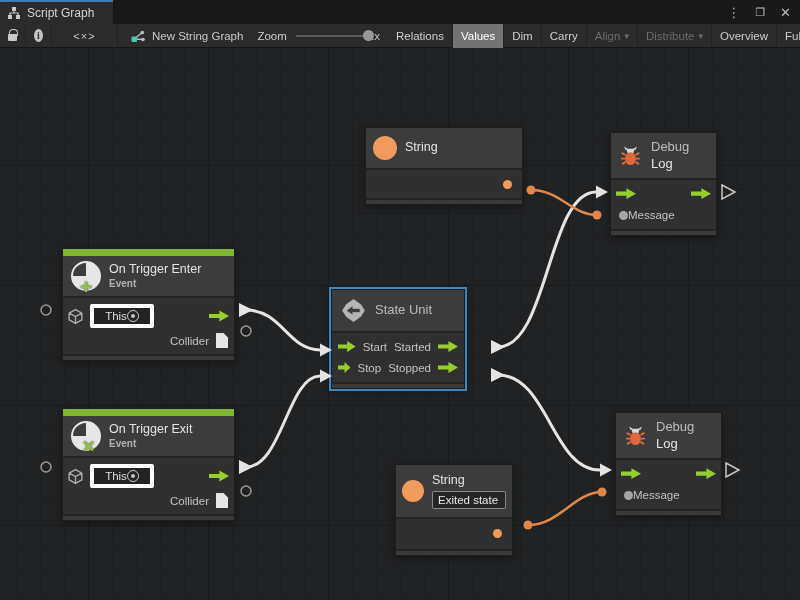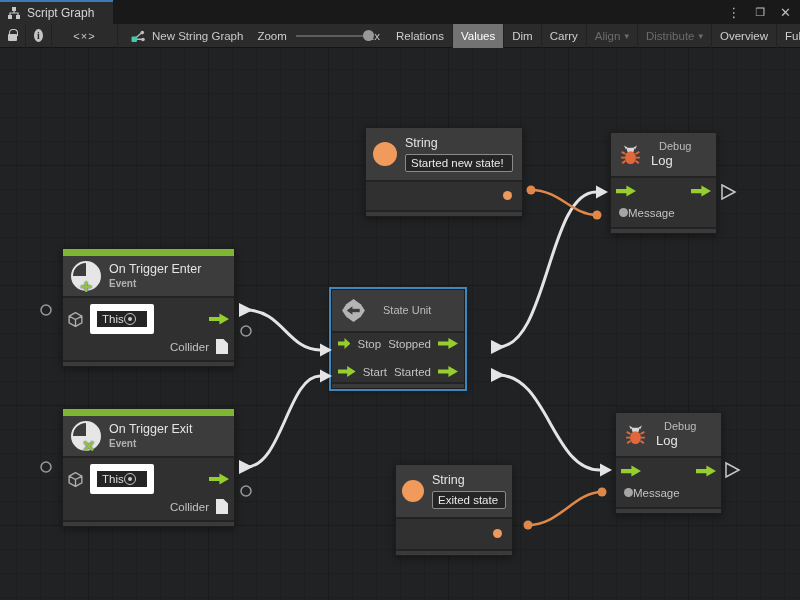--- a/index.html
+++ b/index.html
@@ -52,41 +52,41 @@
 
   .wires { position:absolute; inset:0; z-index:3; pointer-events:none; }
 
   
   .node { position:absolute; z-index:2; background:#303031; border:1px solid #1d1d1d;
           box-shadow:0 2px 7px rgba(0,0,0,.4); color:#c8c8c8; }
   .node.selected { box-shadow:0 0 0 2px #3d87be, 0 2px 7px rgba(0,0,0,.4); }
   .n-header { background:#3c3c3d; display:flex; align-items:center; gap:8px;
               padding:5px 8px; border-bottom:2px solid #232324; }
   .n-title { font-size:12.5px; color:#e4e4e4; line-height:1.25; }
-  .n-kind  { font-size:11px; color:#bcbcbc; line-height:1.3;margin-left:8px; }
+  .n-kind  { font-size:13px; color:#bcbcbc; line-height:1.3; }
   .n-sub   { font-size:10px; color:#b2b2b2; line-height:1.3;font-weight:bold; }
   .n-footer { height:6px; background:#3a3a3b; border-top:2px solid #232324; }
 
   .garrow { width:20px; height:13px; background:#95ce2e;
             clip-path:polygon(0 34%, 52% 34%, 52% 8%, 100% 50%, 52% 92%, 52% 66%, 0 66%); }
   .odot { width:9px; height:9px; border-radius:50%; background:#ed9a5c; }
   .gdot { width:9px; height:9px; border-radius:50%; background:#a5a5a5; }
   .port-label { font-size:11.5px; color:#c2c2c2; }
 
   
   .accent { height:7px; background:#7fb631; }
   .event-icon { width:30px; height:30px; border-radius:50%; border:2px solid #e6e6e6; flex:none;
                 background:conic-gradient(from -90deg, rgba(0,0,0,0) 0 25%, #e6e6e6 0);
                 position:relative; }
   .event-badge { position:absolute; bottom:-8px; left:7px; font-size:21px; font-weight:bold;
                  color:#8cc63f; line-height:1; text-shadow:0 0 2px #303031; }
   .t-row1 { display:flex; align-items:center; gap:6px; padding:6px 5px 2px 4px; }
   .t-row2 { display:flex; align-items:center; justify-content:flex-end; gap:7px; padding:3px 6px 6px; }
-  .this-field { display:flex; align-items:center; justify-content:flex-start;
-                width:64px; background:#232323; border:7px solid #ffffff; border-radius:2px;
+  .this-field { display:flex; align-items:center; justify-content:center;
+                width:64px; background:#232323; border:4px solid #ffffff; border-radius:2px;
                 padding:2px 5px; font-size:11.5px; color:#dedede; }
   .target { width:12px; height:12px; border:1.5px solid #c4c4c4; border-radius:50%; position:relative; flex:none; }
   .target::after { content:""; position:absolute; inset:3px; background:#c4c4c4; border-radius:50%; }
   .file-ic { width:12px; height:15px; background:#e6e6e6;
              clip-path:polygon(0 0, 62% 0, 100% 30%, 100% 100%, 0 100%); }
 
   
   .su-row { display:flex; align-items:center; gap:7px; padding:4px 6px; }
   .su-right { margin-left:auto; display:flex; align-items:center; gap:7px; }
   .su-title { font-size:13px; color:#e6e6e6; word-spacing:5px; }
@@ -267,45 +267,44 @@
     <div class="n-header" style="padding:7px 8px;">
       <svg width="27" height="27" viewBox="0 0 26 26">
         <polygon points="13,2 20,7 24,13 20,19 13,24 6,19 2,13 6,7" fill="#b4b4b4"></polygon>
         <rect x="11" y="11.4" width="8" height="3.2" fill="#3c3c3d"></rect>
         <polygon points="6.5,13 12,9 12,17" fill="#3c3c3d"></polygon>
       </svg>
       <div>
         <div class="n-kind">State Unit</div>
       </div>
     </div>
+    <div class="su-row" style="padding-top:7px;">
+      <div class="garrow"></div>
+      <span class="port-label">Start</span>
+      <div class="su-right">
+        <span class="port-label">Started</span>
+        <div class="garrow"></div>
+      </div>
+    </div>
     <div class="su-row" style="padding-bottom:8px;">
       <div class="garrow"></div>
       <span class="port-label">Stop</span>
       <div class="su-right">
         <span class="port-label">Stopped</span>
         <div class="garrow"></div>
       </div>
     </div>
-    <div class="su-row" style="padding-top:7px;">
-      <div class="garrow"></div>
-      <span class="port-label">Start</span>
-      <div class="su-right">
-        <span class="port-label">Started</span>
-        <div class="garrow"></div>
-      </div>
-    </div>
     <div class="n-footer"></div>
   </div>
 
   <div class="node" style="left:365px; top:79px; width:158px;">
     <div class="n-header" style="padding:8px 7px;">
       <div class="str-circle"></div>
       <div>
         <div class="n-title">String</div>
-        <input class="str-field" style="width: 108px;" readonly="" value="Started new state!">
       </div>
     </div>
     <div class="str-body">
       <div class="odot"></div>
     </div>
     <div class="n-footer"></div>
   </div>
 
   <div class="node" style="left:395px; top:416px; width:118px;">
     <div class="n-header" style="padding:8px 6px;">

